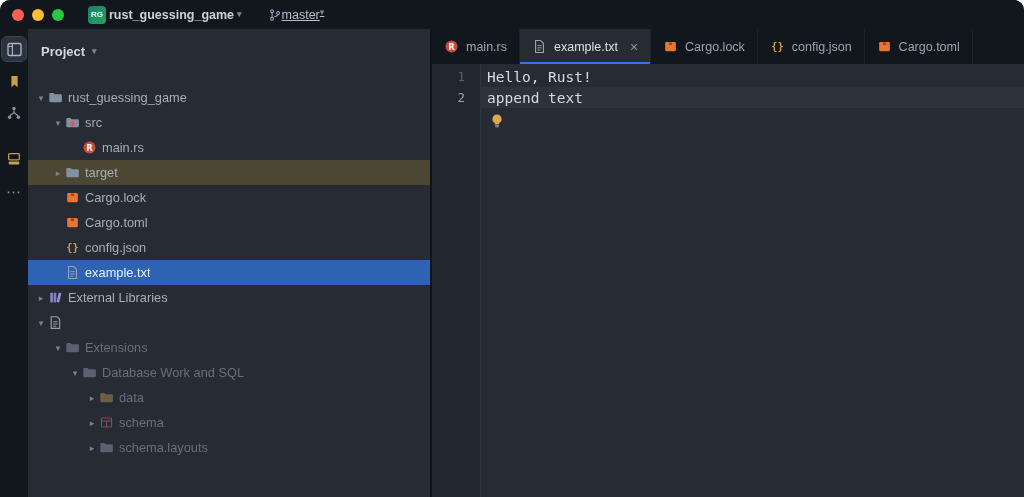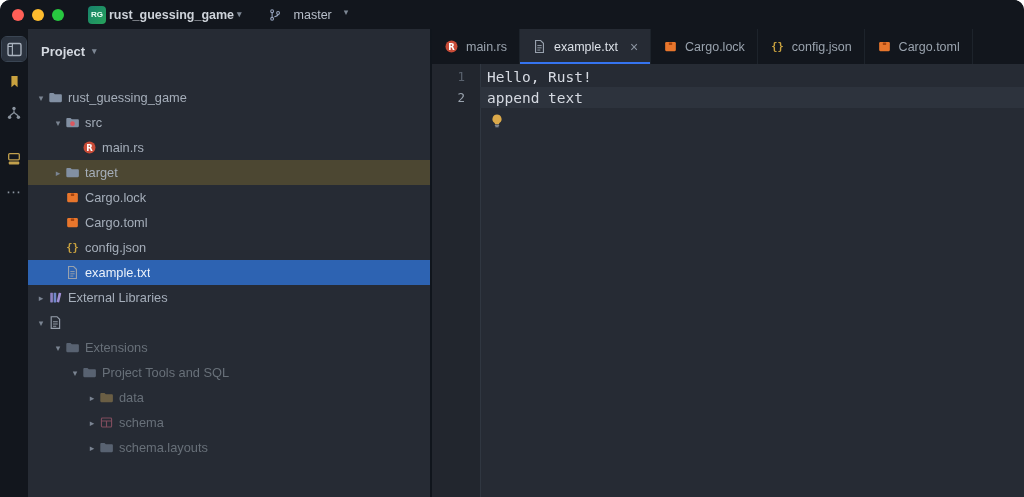--- a/index.html
+++ b/index.html
@@ -19,21 +19,21 @@
   
   .titlebar{height:29px;flex:0 0 29px;background:var(--bar-bg);display:flex;align-items:center;}
   .traffic{display:flex;gap:8px;padding:0 12px 0 12px;}
   .tl{width:12px;height:12px;border-radius:50%;display:inline-block;}
   .tl.red{background:var(--t-red);} .tl.yellow{background:var(--t-yellow);} .tl.green{background:var(--t-green);}
   .proj-switcher{display:flex;align-items:center;gap:3px;margin-left:12px;color:#ced3da;
                  font-size:12.5px;font-weight:700;cursor:pointer;}
   .badge{width:18px;height:18px;border-radius:4px;background:linear-gradient(135deg,#17806c,#27a35b);
          color:#eafff4;font-size:8px;font-weight:bold;display:flex;align-items:center;justify-content:center;}
   .chev{color:#7d8794;font-size:9px;line-height:1;}
-  .branch{display:flex;align-items:flex-start;gap:12px;margin-left:26px;color:#b8bfca;font-size:12.5px;cursor:pointer;}
+  .branch{display:flex;align-items:flex-start;gap:0;margin-left:26px;color:#b8bfca;font-size:12.5px;cursor:pointer;text-decoration:underline;}
   .bicon{display:flex;align-items:center;}
 
   
   .main{flex:1;display:flex;min-height:0;}
 
   
   .activity-bar{width:28px;flex:0 0 28px;background:var(--bar-bg);display:flex;flex-direction:column;
                 align-items:center;padding-top:8px;gap:8px;}
   .act-btn{width:24px;height:24px;border-radius:5px;display:flex;align-items:center;justify-content:center;cursor:pointer;}
   .act-btn.active{background:#2b333f;outline:1px solid #3a4553;}
@@ -253,21 +253,21 @@
             </span>
             <span class="tlabel">Extensions</span>
           </div>
           <div class="tree-row dimmed" style="padding-left: 40px;">
             <span class="tchev">▾</span>
             <span class="ticon">
               <svg width="15" height="15" viewBox="0 0 16 16" xmlns="http://www.w3.org/2000/svg">
                 <path d="M1.4 4.3c0-.7.5-1.2 1.2-1.2h3.2l1.5 1.5h6.3c.7 0 1.2.5 1.2 1.2v6c0 .7-.5 1.2-1.2 1.2H2.6c-.7 0-1.2-.5-1.2-1.2z" fill="#8290a3"></path>
               </svg>
             </span>
-            <span class="tlabel">Project Tools and SQL</span>
+            <span class="tlabel">Database Work and SQL</span>
           </div>
           <div class="tree-row dimmed" style="padding-left: 57px;">
             <span class="tchev">▸</span>
             <span class="ticon">
               <svg width="15" height="15" viewBox="0 0 16 16" xmlns="http://www.w3.org/2000/svg">
                 <path d="M1.4 4.3c0-.7.5-1.2 1.2-1.2h3.2l1.5 1.5h6.3c.7 0 1.2.5 1.2 1.2v6c0 .7-.5 1.2-1.2 1.2H2.6c-.7 0-1.2-.5-1.2-1.2z" fill="#a38952"></path>
               </svg>
             </span>
             <span class="tlabel">data</span>
           </div>

